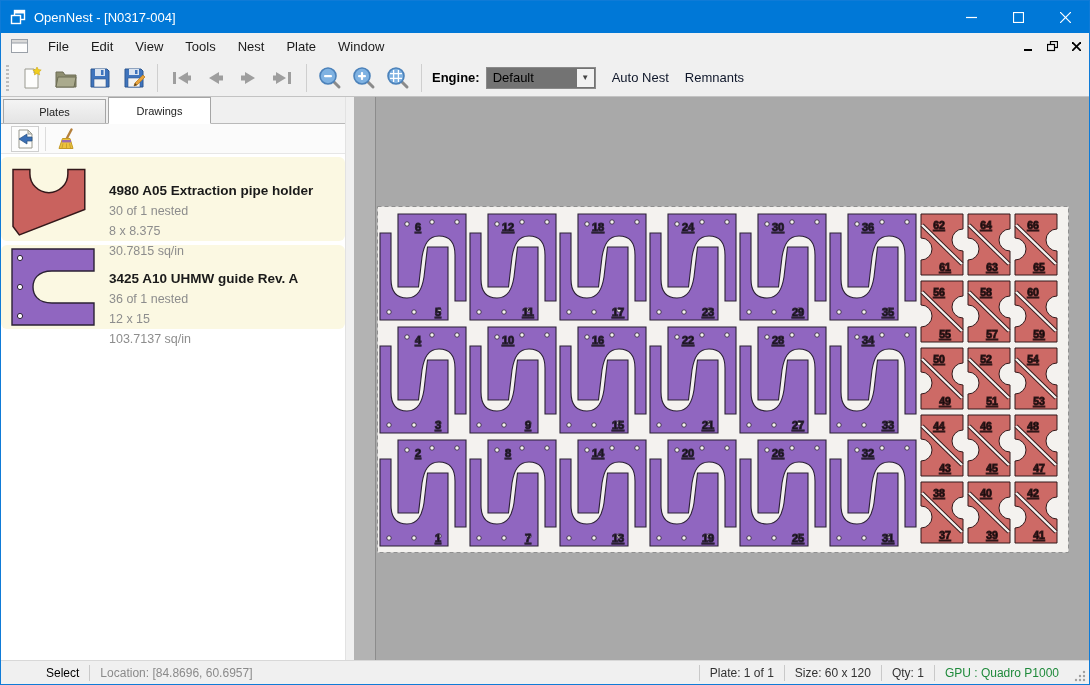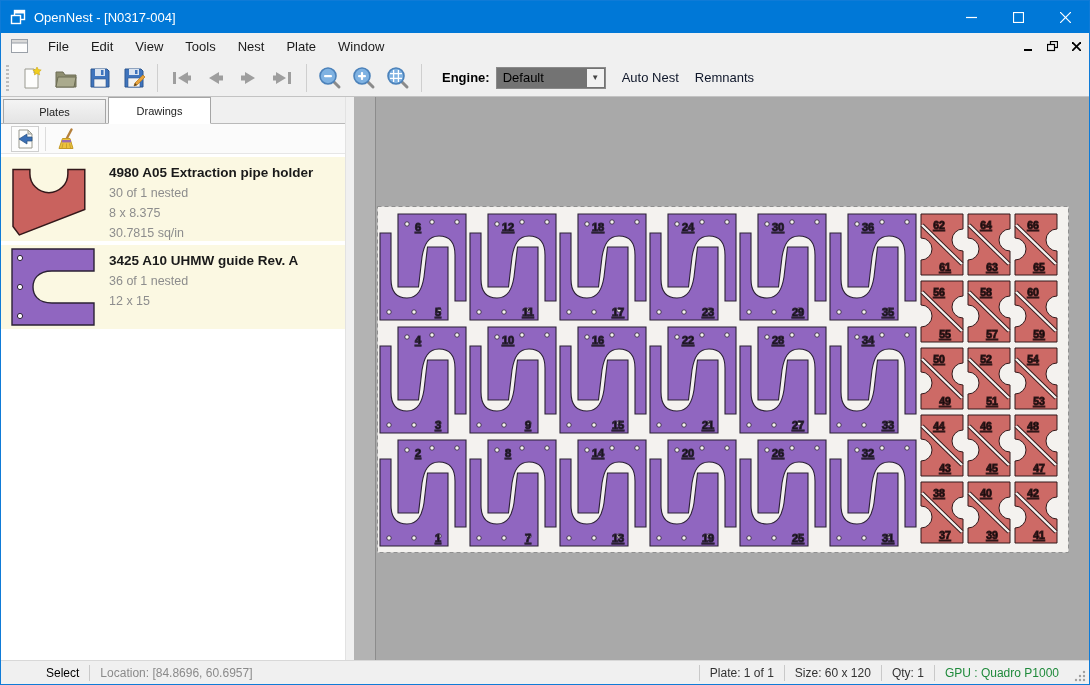--- a/index.html
+++ b/index.html
@@ -18,37 +18,37 @@
   .mdi-doc-icon{margin:0 9px 0 10px;display:flex;}
   .menu-item{padding:4px 11px;}
   .menubar-spacer{flex:1;}
   .mdi-ctrl{width:22px;height:20px;display:flex;align-items:center;justify-content:center;margin-right:2px;color:#000;}
 
   
   .toolbar{position:absolute;left:0;top:58px;right:0;height:38px;background:#f0f0f0;border-bottom:1px solid #c3c3c3;display:flex;align-items:center;}
   .grip{width:3px;height:26px;margin:0 6px 0 5px;background-image:repeating-linear-gradient(to bottom,#bdbdbd 0 2px,transparent 2px 4px);}
   .tbtn{width:34px;height:30px;display:flex;align-items:center;justify-content:center;}
   .tsep{width:1px;height:28px;background:#cfcfcf;margin:0 6px;}
-  .engine-label{font-weight:bold;font-size:13px;margin:0 6px 0 14px;}
+  .engine-label{font-weight:bold;font-size:13px;margin:0 6px 0 4px;}
   .combo{width:110px;height:22px;background:#737373;border:1px solid #8a8a8a;display:flex;align-items:center;font-size:13px;position:relative;padding-left:6px;}
   .combo .arrow-box{position:absolute;right:1px;top:1px;bottom:1px;width:17px;background:#f2f2f2;display:flex;align-items:center;justify-content:center;font-size:8px;color:#444;}
   .flat-btn{font-size:13px;padding:6px 8px;color:#0f172a;}
 
   
   .main{position:absolute;left:0;top:96px;right:0;bottom:24px;display:flex;}
   .left-panel{width:345px;background:#fff;display:flex;flex-direction:column;border-right:1px solid #e2e2e2;}
   .tabs{height:27px;background:#f0f0f0;display:flex;align-items:flex-end;border-bottom:1px solid #b9b9b9;}
   .tab{width:103px;height:24px;display:flex;align-items:center;justify-content:center;font-size:11px;background:linear-gradient(#f4f4f4,#e4e4e4);border:1px solid #a5a5a5;border-bottom:none;margin-left:2px;color:#222;}
   .tab.active{background:#fff;height:27px;margin-bottom:-1px;border-bottom:1px solid #fff;}
   .ptoolbar{height:30px;background:#fbfbfb;border-bottom:1px solid #e6e6e6;display:flex;align-items:center;padding-left:10px;}
   .pbtn{width:28px;height:26px;display:flex;align-items:center;justify-content:center;border:1px solid transparent;}
   .pbtn.bordered{border:1px solid #cfcfcf;background:#fdfdfd;}
   .psep{width:1px;height:24px;background:#dcdcdc;margin:0 6px;}
   .dlist{flex:1;background:#fff;padding-top:3px;overflow:hidden;}
-  .ditem{height:84px;background:#fbf8e2;margin-bottom:4px;display:flex;padding:5px 8px;}
+  .ditem{height:84px;background:#fbf8e2;margin-bottom:4px;display:flex;padding:23px 8px;border-radius:6px;}
   .dthumb{width:100px;display:flex;align-items:center;justify-content:flex-start;}
   .dtext{flex:1;padding-top:3px;}
   .dtitle{font-size:13.5px;font-weight:bold;color:#1a1a1a;margin-bottom:3px;}
   .dline{font-size:12.5px;color:#8d8d8d;line-height:20px;}
 
   .splitter{width:8px;background:#f0f0f0;}
   .canvas{flex:1;position:relative;background:#b3b3b3;overflow:hidden;}
   .view{position:absolute;left:21px;top:0;right:0;bottom:0;background:#a9a9a9;border-left:1px solid #8c8c8c;}
   .view svg{position:absolute;left:1px;top:109px;}
 
@@ -267,20 +267,21 @@
                 <path d="M2,2 L84,2 L84,24 L42,24 C27,24 23,33 23,40 C23,47 27,56 42,56 L84,56 L84,78 L2,78 Z" stroke="#2b2135" stroke-width="1.4" fill="#9066c0"></path>
                 <circle cx="10" cy="11" r="2.6" fill="#fff" stroke="#2b2135"></circle>
                 <circle cx="10" cy="40" r="2.6" fill="#fff" stroke="#2b2135"></circle>
                 <circle cx="10" cy="69" r="2.6" fill="#fff" stroke="#2b2135"></circle>
               </svg>
           </div>
           <div class="dtext">
             <div class="dtitle">3425 A10 UHMW guide Rev. A</div>
             <div class="dline">36 of 1 nested</div>
             <div class="dline">12 x 15</div>
+            <div class="dline">103.7137 sq/in</div>
           </div>
         </div>
       </div>
     </div>
     <div class="splitter"></div>
     <div class="canvas">
       <div class="view" id="view">
           <svg width="692" height="347">
             <rect x="0.5" y="0.5" width="691" height="346" fill="#f4f2ef" stroke="#8f8f8f" stroke-width="1" stroke-dasharray="4 3"></rect>
             <g transform="translate(21,5)" fill="#9066c0" stroke="#2b2135" stroke-width="1.1">

